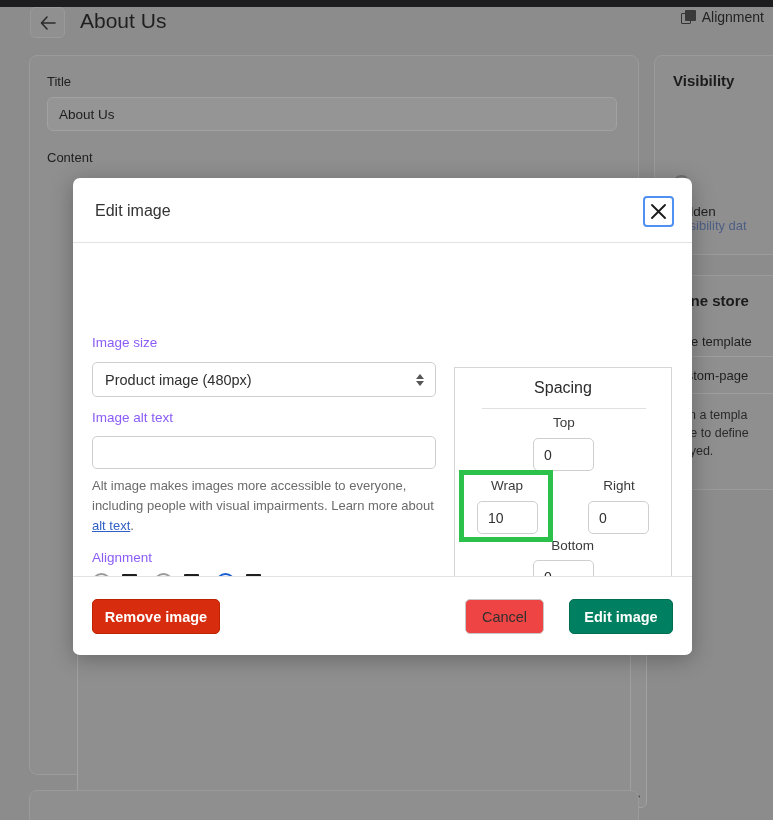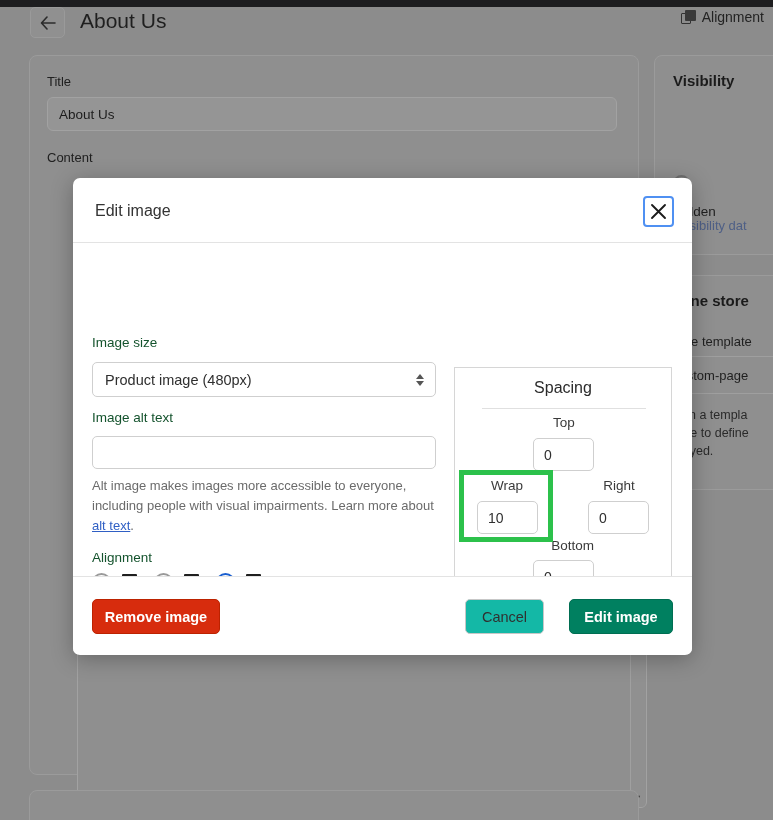--- a/index.html
+++ b/index.html
@@ -172,21 +172,21 @@
     width: 31px; height: 31px;
     border: 2px solid #4f90f2; border-radius: 4px;
     background: #fff;
     display: flex; align-items: center; justify-content: center;
   }
   .close-btn svg { display:block; }
 
   .modal-body { position: relative; height: 333px; }
 
   .m-label {
-    position: absolute; font-size: 13.5px; color: #14532d;
+    position: absolute; font-size: 13.5px; color: #8b5cf6;
   }
   .m-select {
     position: absolute; left: 19px; top: 119px; width: 344px; height: 35px;
     border: 1px solid #cfcfcf; border-radius: 5px; background: #fff;
     display: flex; align-items: center; padding: 0 12px;
     font-size: 14.5px; color: #2f2f2f;
   }
   .m-select .stepper {
     position: absolute; right: 11px; top: 50%; transform: translateY(-50%);
     display: flex; flex-direction: column; align-items: center; gap: 2px;
@@ -295,21 +295,21 @@
     position: absolute; border-radius: 5px;
     display: flex; align-items: center; justify-content: center;
     font-size: 14.5px; font-weight: bold;
   }
   .btn-remove {
     left: 19px; top: 22px; width: 128px; height: 35px;
     background: #d72c0d; color: #fff; border: 1px solid #bc2200;
   }
   .btn-cancel {
     right: 148px; top: 22px; width: 79px; height: 35px;
-    background: #14b8a6; color: #303030; border: 1px solid #c7c7c7;
+    background: #ef4444; color: #303030; border: 1px solid #c7c7c7;
     font-weight: normal;
   }
   .btn-edit {
     right: 19px; top: 22px; width: 104px; height: 35px;
     background: #008060; color: #fff; border: 1px solid #006e52;
   }
 </style>
 </head>
 <body>
 

